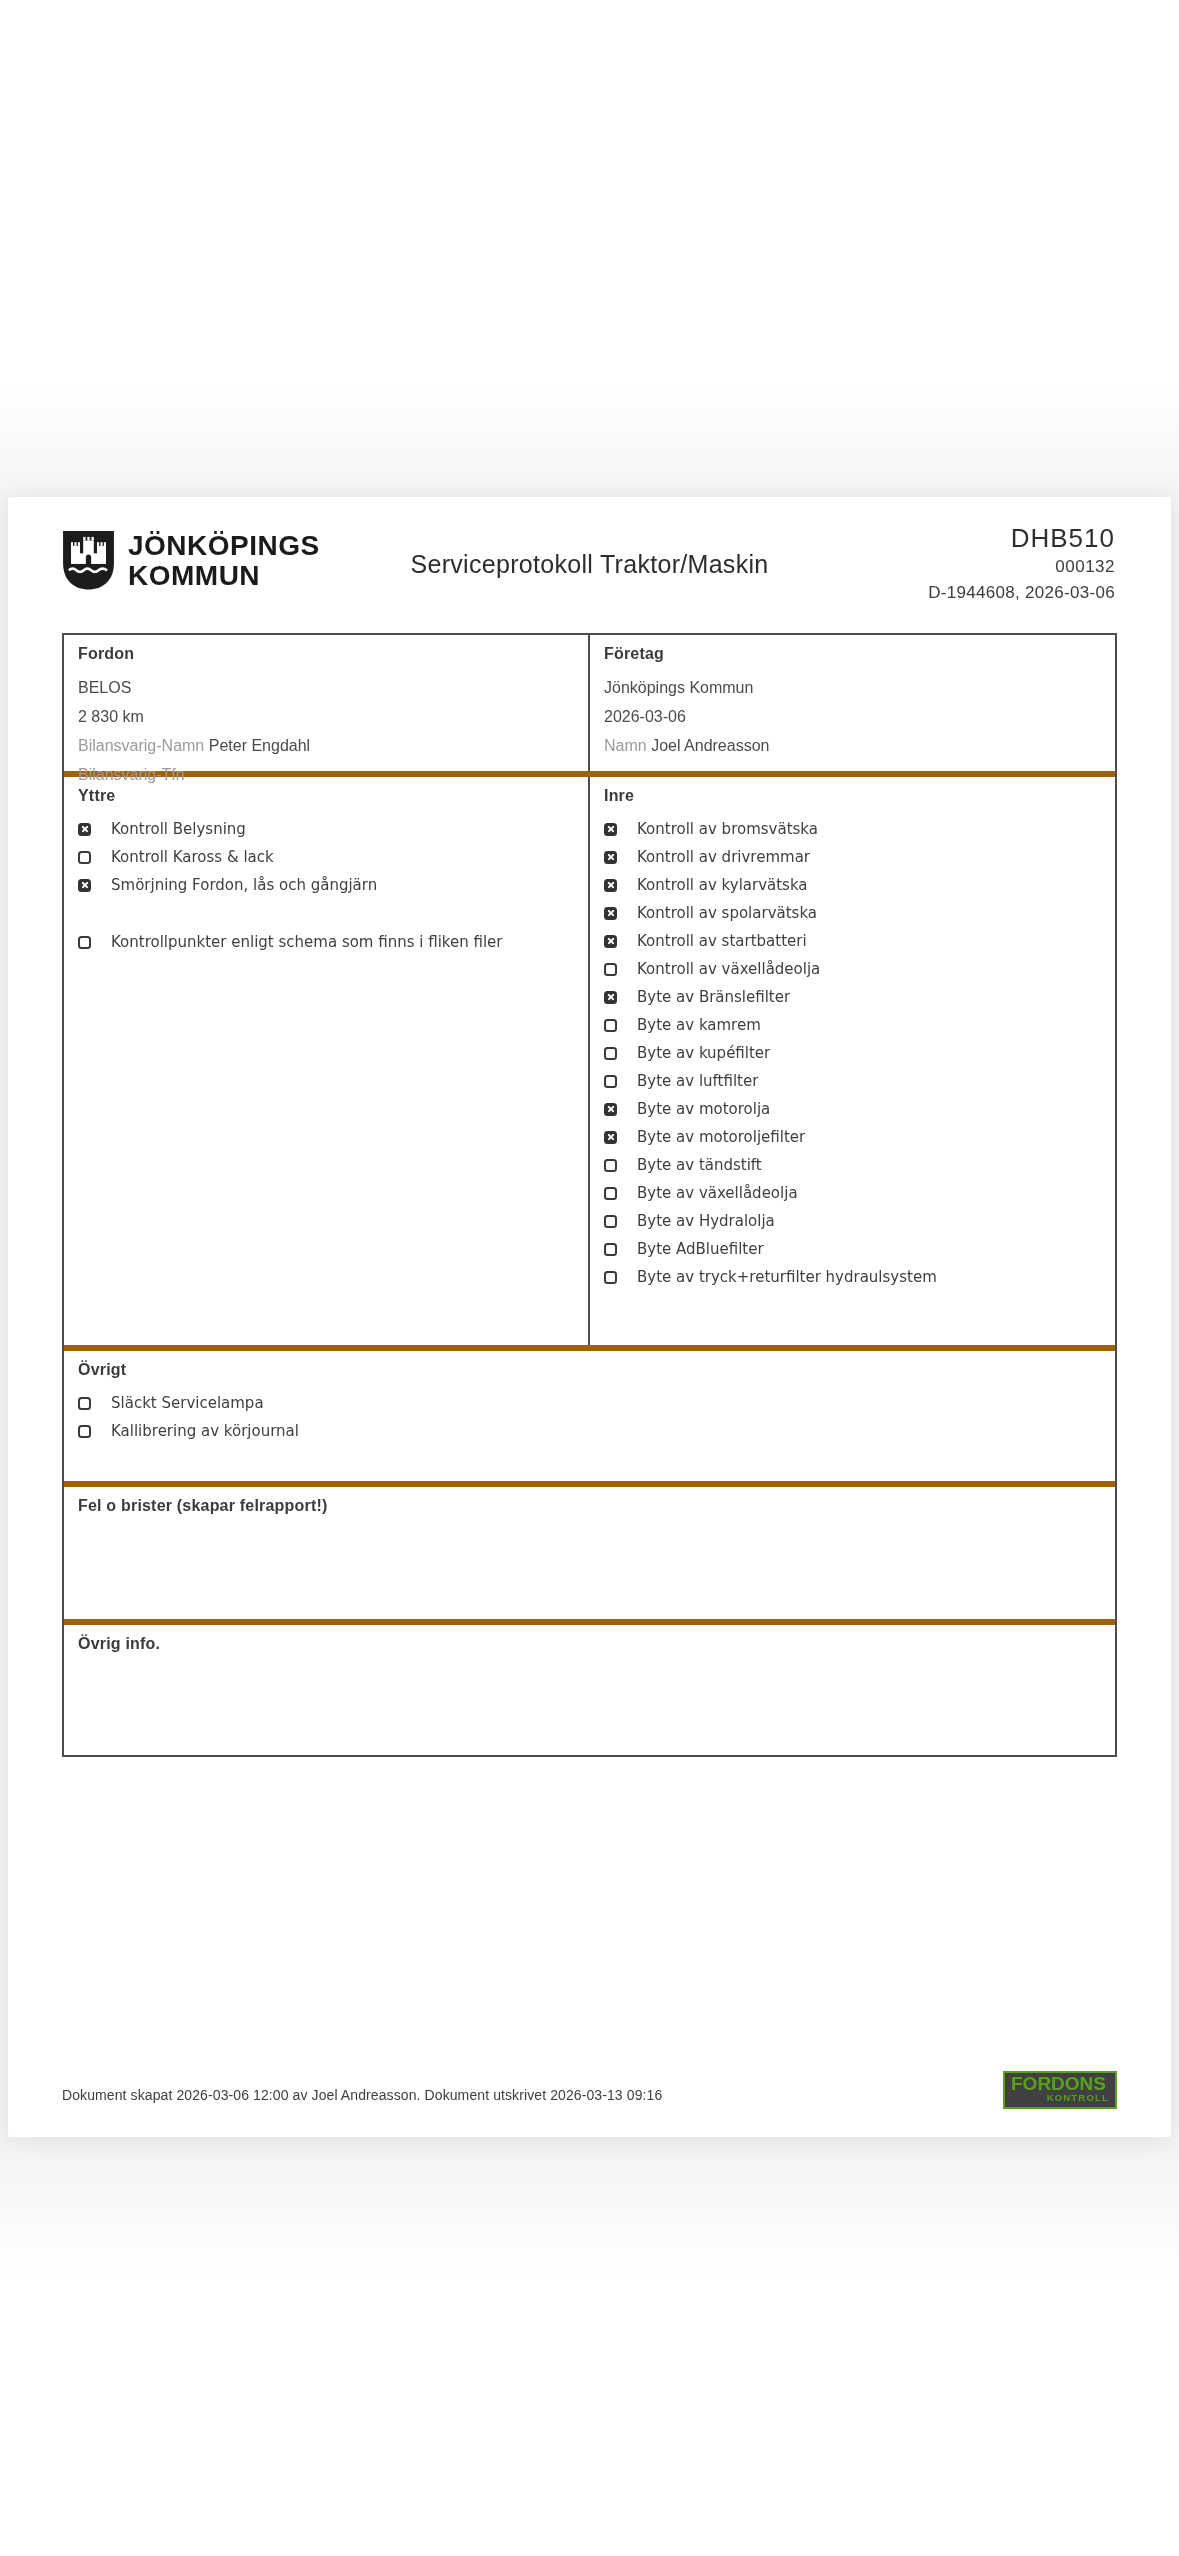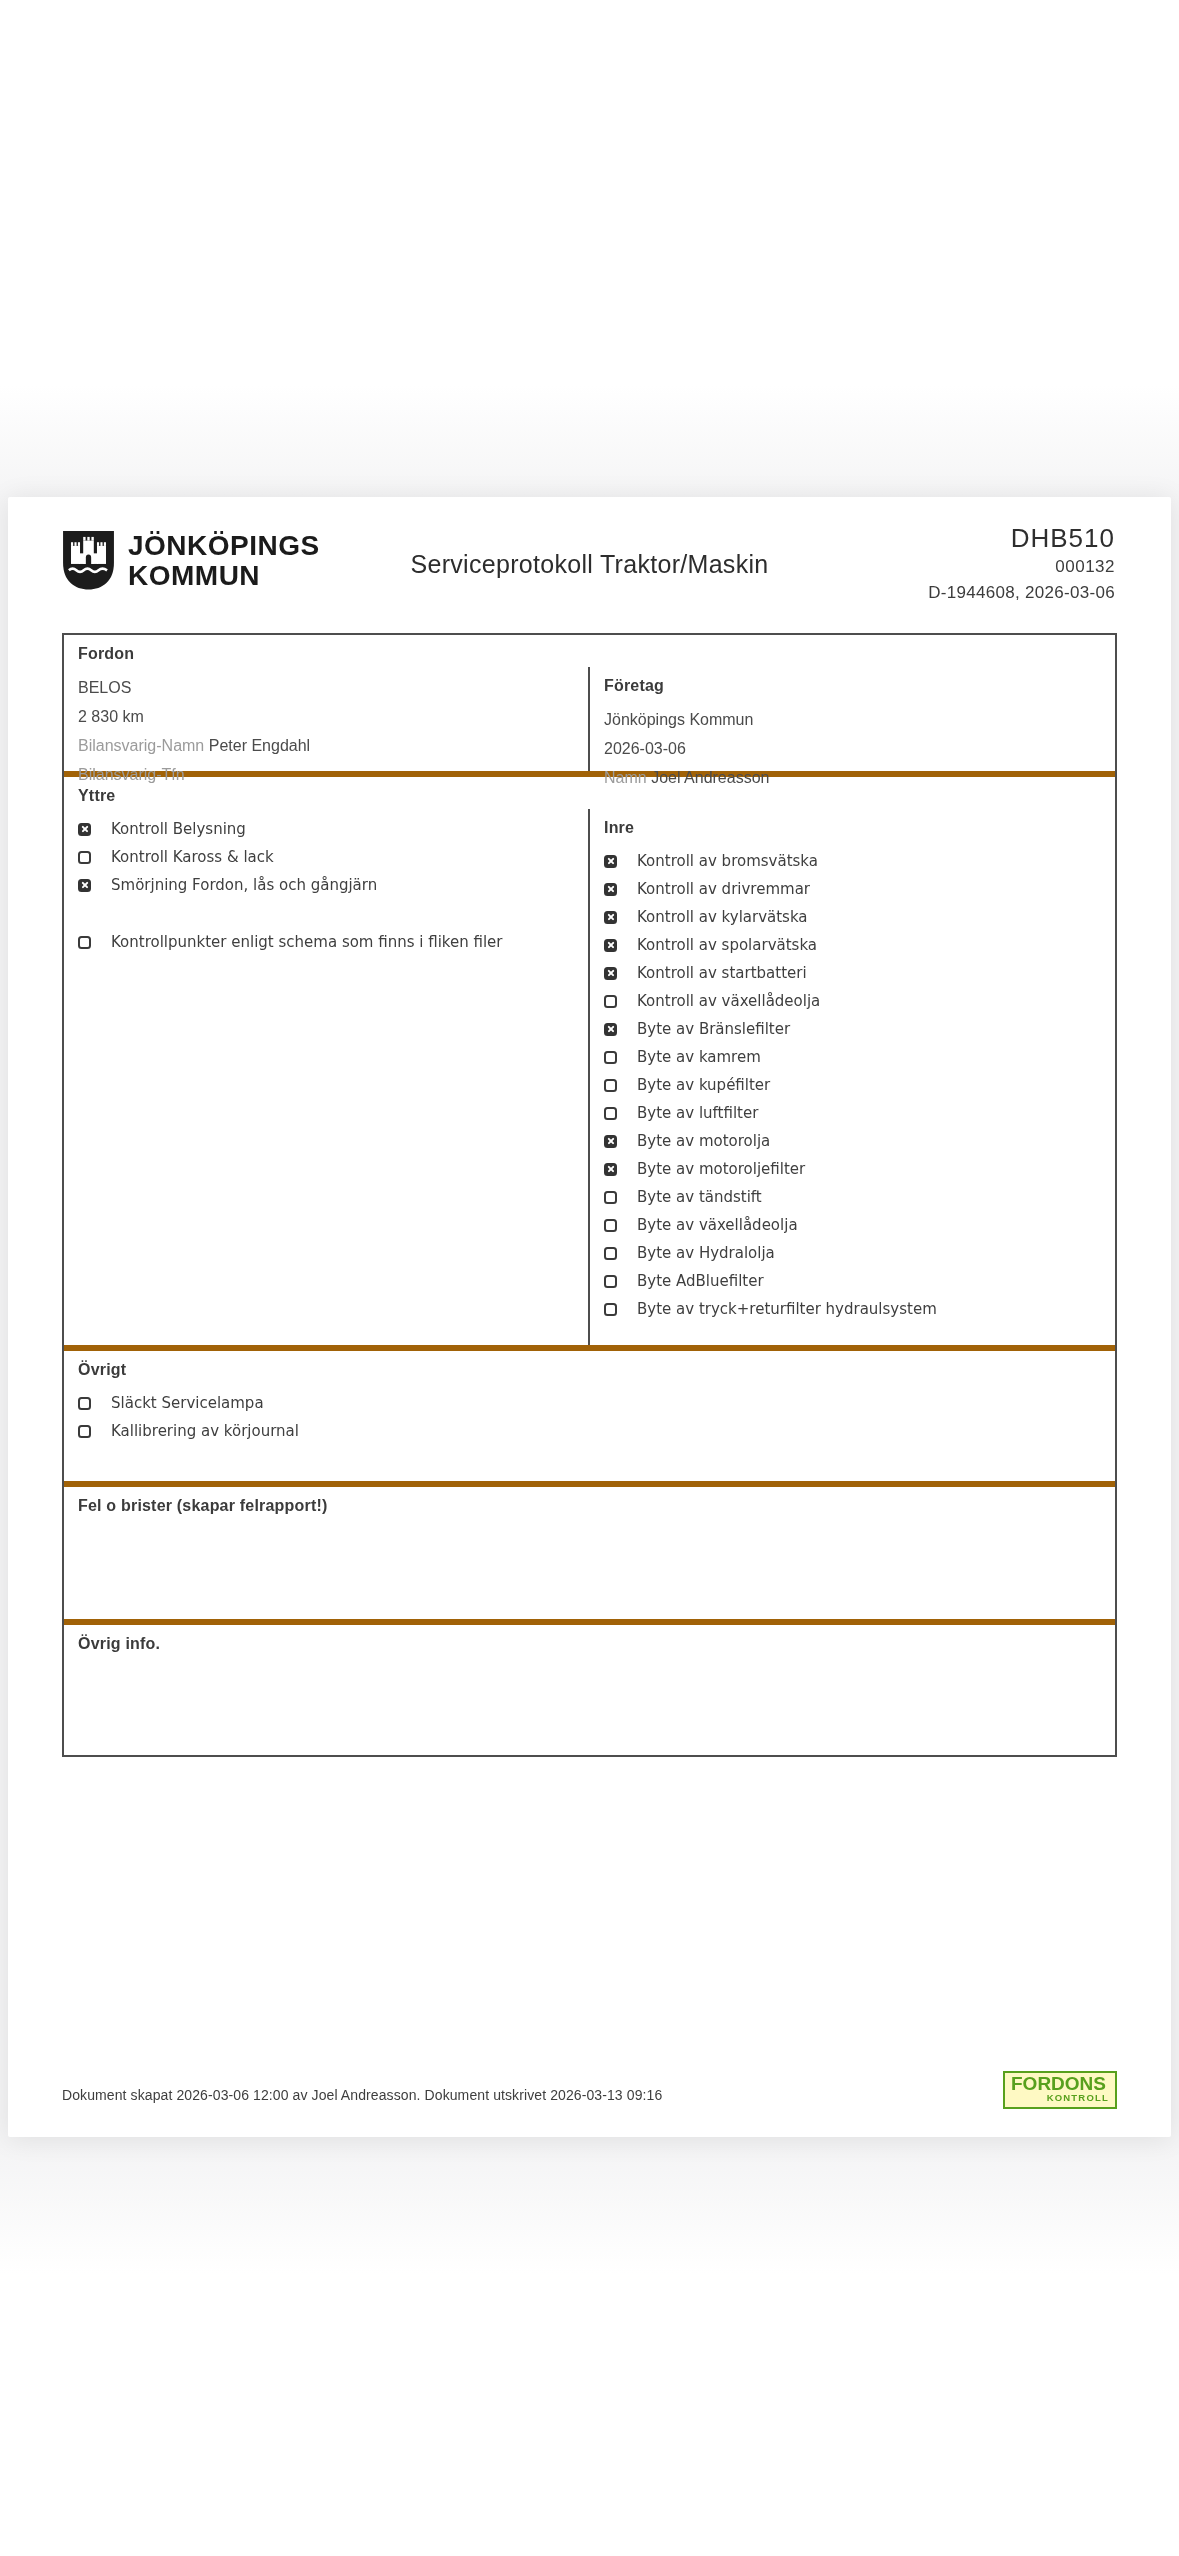--- a/index.html
+++ b/index.html
@@ -36,21 +36,21 @@
   }
   .row { display:flex; }
   .row + .row { border-top:6px solid #a16207; }
   .row1 { height:136px; }
   .row2 { height:574px; }
   .row3 { height:136px; }
   .row4 { height:138px; }
   .row5 { height:136px; }
   .cell { padding:9px 14px; }
   .cell.left { width:524px; flex:0 0 auto; }
-  .cell.right { flex:1 1 auto; border-left:2px solid #4d4d4d;margin-top:32px; }
+  .cell.right { flex:1 1 auto; border-left:2px solid #4d4d4d; }
   .cell-header { font-size:16px; font-weight:700; color:#3b3b3b; line-height:20px; margin-bottom:9px; letter-spacing:0.2px; }
   .line { font-size:16px; line-height:29px; color:#4b4b4b; }
   .line .label { color:#9b9b9b; }
   
   .check-row { display:flex; align-items:center; height:28px; gap:20px; }
   .check-row.gap-before { margin-top:29px; }
   .cb {
     width:13px; height:13px; flex:0 0 auto; position:relative;
     border:2px solid #3a3a3a; border-radius:3.5px; background:#fff;
   }
@@ -59,21 +59,21 @@
     content:""; position:absolute; left:0.5px; top:3.6px; width:8px; height:1.8px;
     background:#ffffff; border-radius:1px;
   }
   .cb.checked::before { transform:rotate(45deg); }
   .cb.checked::after  { transform:rotate(-45deg); }
   .cb-label { font-family:"DejaVu Sans", sans-serif; font-size:15px; color:#3f3f3f; white-space:nowrap; }
   
   .footer-note { position:absolute; left:54px; top:1590px; font-size:14px; color:#3e3e3e; letter-spacing:0.1px; }
   .fk-logo {
     position:absolute; left:995px; top:1574px; width:114px; height:38px;
-    border:2px solid var(--fk-green); background:#fef9c3;
+    border:2px solid var(--fk-green); background:#404040;
     padding:2px 6px 3px 6px; line-height:1;
   }
   .fk-line1 { color:var(--fk-green); font-weight:800; font-size:19px; letter-spacing:0px; line-height:18px; }
   .fk-line2 { color:var(--fk-green); font-weight:800; font-size:9.5px; letter-spacing:1.2px; text-align:right; line-height:10px; }
 </style>
 </head>
 <body>
 
 <div class="card">
 

